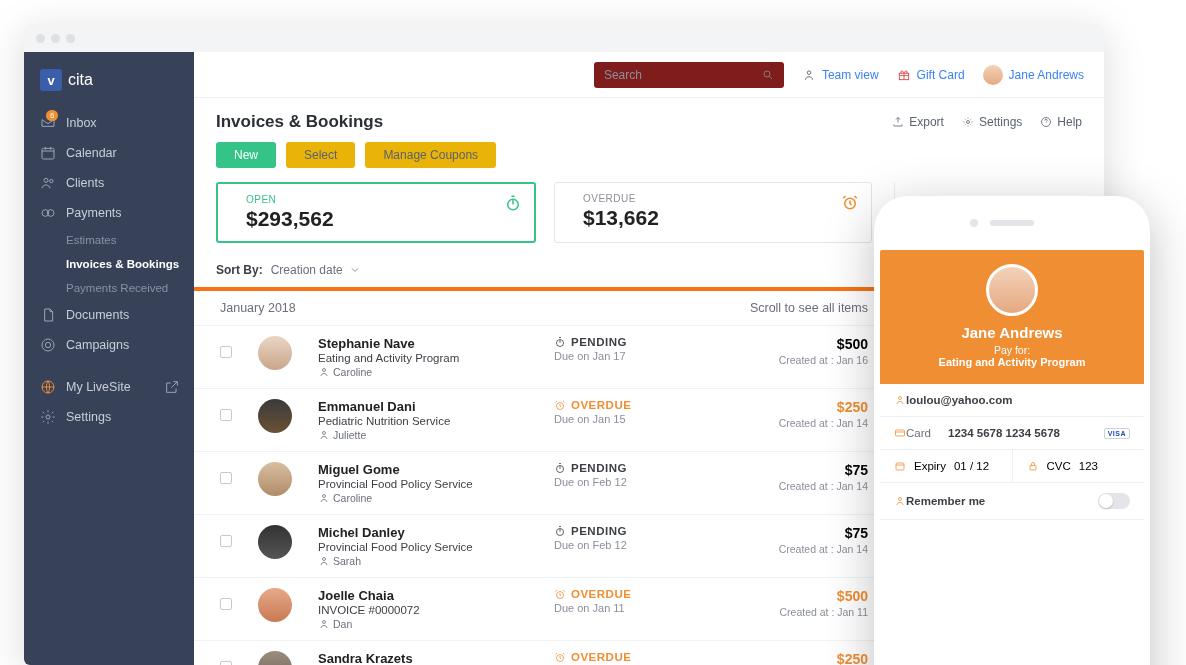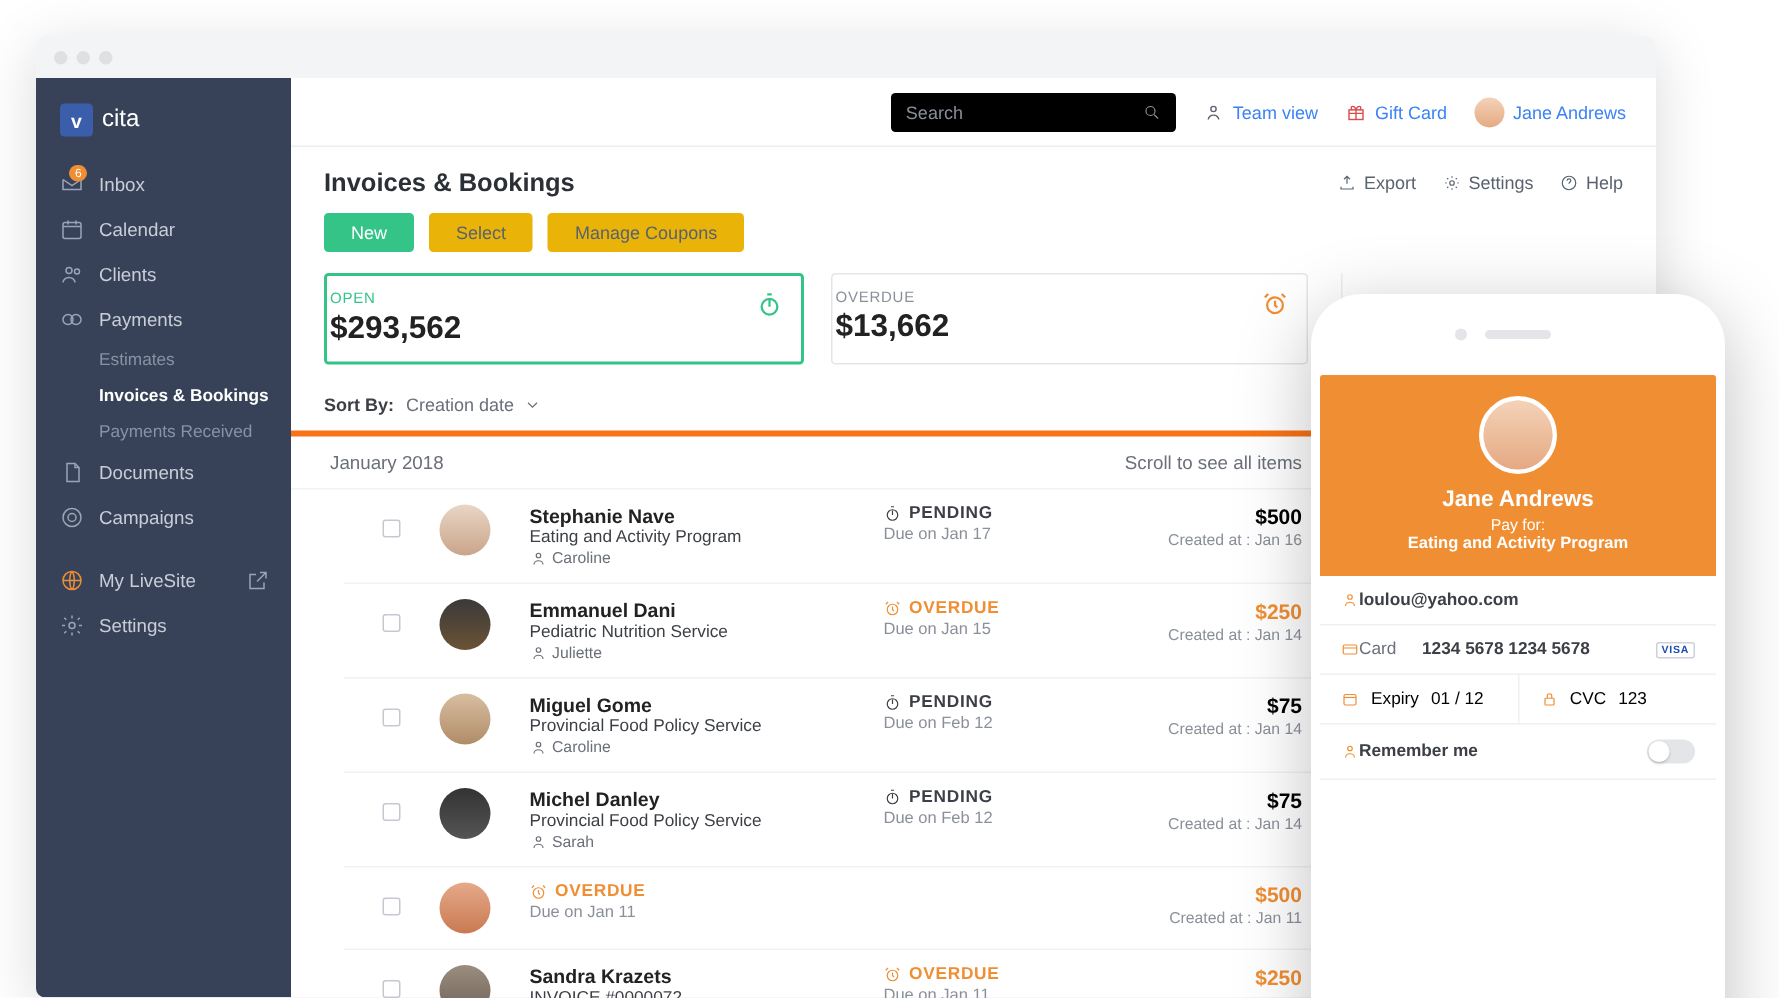--- a/index.html
+++ b/index.html
@@ -22,53 +22,53 @@
 .nav-sub { padding-left: 42px; height: 24px; display: flex; align-items: center; font-size: 11.5px; cursor: pointer; }
 .nav-sub.dim { color: #8892a6; }
 .nav-sub.active { color: #fff; font-weight: 600; }
 .nav-divider { height: 12px; }
 .badge { position: absolute; left: 22px; top: 2px; background: #f08e33; color: #fff; font-size: 8px; border-radius: 8px; padding: 0 4px; line-height: 11px; }
 .ext-icon { margin-left: auto; margin-right: 14px; }
 
 
 .main { flex: 1; display: flex; flex-direction: column; background: #fff; overflow: hidden; }
 .topbar { height: 46px; border-bottom: 1px solid #eceef1; display: flex; align-items: center; padding: 0 20px; gap: 18px; }
-.search-box { margin-left: auto; width: 190px; height: 26px; background: #000000; border-radius: 3px; display: flex; align-items: center; padding: 0 10px; gap: 8px; color: #8a8f99; font-size: 12px; }
+.search-box { margin-left: auto; width: 190px; height: 26px; background: #7f1d1d; border-radius: 3px; display: flex; align-items: center; padding: 0 10px; gap: 8px; color: #8a8f99; font-size: 12px; }
 .search-box .mag { margin-left: auto; }
 .topbar-item { display: flex; align-items: center; gap: 6px; font-size: 12px; color: #3b82f6; cursor: pointer; }
 .avatar-sm { width: 20px; height: 20px; border-radius: 50%; background: linear-gradient(#f4d2b8,#e5a982); }
 
 .page-header { display: flex; align-items: center; padding: 14px 22px 0; gap: 14px; }
 .page-title { font-size: 17px; font-weight: 700; color: #2b2f36; }
 .page-actions { margin-left: auto; display: flex; gap: 18px; font-size: 12px; color: #5a6270; }
 .page-action { display: flex; align-items: center; gap: 5px; cursor: pointer; }
 
 .tab-row { display: flex; gap: 10px; padding: 10px 22px 14px; }
 .tab-btn { height: 26px; padding: 0 18px; border-radius: 3px; font-size: 12px; background: #eab308; color: #5a6270; border: none; cursor: pointer; }
 .tab-btn.primary { background: #34c487; color: #fff; }
 
 .summary-row { display: flex; gap: 18px; padding: 0 22px 14px; }
-.summary-card { flex: 1; border: 1px solid #e2e5e9; border-radius: 3px; padding: 10px 2px; position: relative; }
+.summary-card { flex: 1; border: 1px solid #e2e5e9; border-radius: 3px; padding: 10px 28px; position: relative; }
 .summary-card.open { border: 2px solid #34c487; }
 .summary-label { font-size: 10px; color: #8a8f99; letter-spacing: 0.5px; }
 .summary-label.open { color: #34c487; }
 .summary-value { font-size: 21px; font-weight: 700; color: #222; margin-top: 2px; }
 .summary-icon { position: absolute; right: 12px; top: 10px; }
 .summary-icon.open svg { stroke: #34c487; }
 .summary-icon.overdue svg { stroke: #f08e33; }
 
 .sort-row { padding: 6px 22px 10px; font-size: 12px; color: #3c3f45; display: flex; align-items: center; gap: 8px; }
 .sort-label { font-weight: 700; }
 .sort-select { color: #6a6f79; display: flex; align-items: center; gap: 6px; cursor: pointer; }
 
 .list-container { flex: 1; border-top: 4px solid #f97316; overflow-y: auto; }
 .month-header { display: flex; align-items: center; padding: 10px 26px; font-size: 12.5px; color: #6a6f79; border-bottom: 1px solid #f1f2f4; }
 .month-header .scroll-hint { margin-left: auto; }
 
-.inv-row { display: flex; align-items: flex-start; padding: 10px 26px; border-bottom: 1px solid #f1f2f4; gap: 26px; margin-left: 35px; }
+.inv-row { display: flex; align-items: flex-start; padding: 10px 26px; border-bottom: 1px solid #f1f2f4; gap: 26px; }
 .inv-check { width: 12px; height: 12px; border: 1px solid #c4c9d1; border-radius: 2px; margin-top: 10px; cursor: pointer; }
 .inv-avatar { width: 34px; height: 34px; border-radius: 50%; background: #d9c4b0; flex-shrink: 0; }
 .av1{background:linear-gradient(#e9d6c6,#c9a589);} .av2{background:linear-gradient(#3a3a3a,#6b5236);} .av3{background:linear-gradient(#d8bea1,#b08c68);} .av4{background:linear-gradient(#333,#555);} .av5{background:linear-gradient(#e6a989,#c87a52);} .av6{background:linear-gradient(#9b8d7f,#6e6156);}
 .inv-col1 { width: 210px; }
 .inv-name { font-size: 13px; font-weight: 700; color: #222; }
 .inv-service { font-size: 11.5px; color: #3c3f45; margin-top: 1px; }
 .inv-person { font-size: 10.5px; color: #6a6f79; margin-top: 2px; display: flex; align-items: center; gap: 3px; }
 .inv-col2 { width: 160px; }
 .inv-status { font-size: 11.5px; font-weight: 600; display: flex; align-items: center; gap: 5px; letter-spacing: 0.5px; }
 .inv-status.pending { color: #3c3f45; }
@@ -429,20 +429,30 @@
                     <div class="inv-due">Due on Feb 12</div>
                   </div>
                   <div class="inv-col3">
                     <div class="inv-amount ">$75</div>
                     <div class="inv-created">Created at : Jan 14</div>
                   </div>
                 </div>
                 <div class="inv-row">
                   <div class="inv-check"></div>
                   <div class="inv-avatar av5"></div>
+                  <div class="inv-col1">
+                    <div class="inv-name">Joelle Chaia</div>
+                    <div class="inv-service">INVOICE #0000072</div>
+                    <div class="inv-person"><span class="mini-icon">
+                        <svg viewBox="0 0 24 24">
+                          <circle cx="12" cy="8" r="3"></circle>
+                          <path d="M6 20c0-3 3-5 6-5s6 2 6 5"></path>
+                        </svg>
+                      </span>Dan</div>
+                  </div>
                   <div class="inv-col2">
                     <div class="inv-status overdue"><span class="mini-icon">
                         <svg viewBox="0 0 24 24">
                           <circle cx="12" cy="14" r="7"></circle>
                           <path d="M12 10v4l2 2M6 4L3 7M18 4l3 3"></path>
                         </svg>
                       </span>OVERDUE</div>
                     <div class="inv-due">Due on Jan 11</div>
                   </div>
                   <div class="inv-col3">

